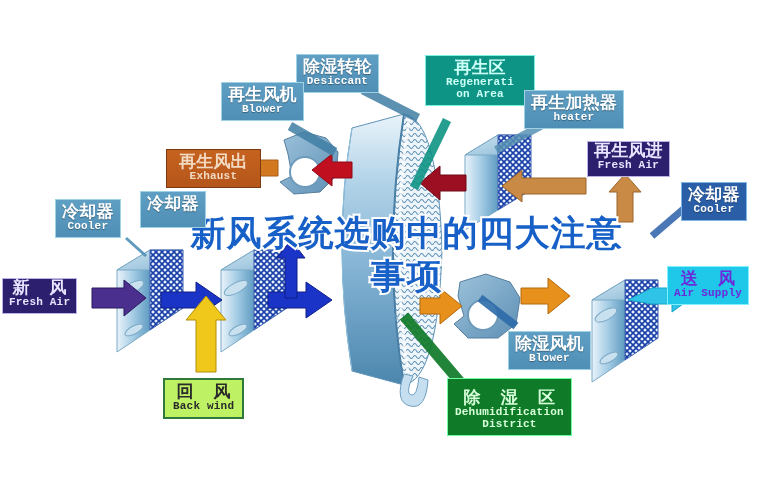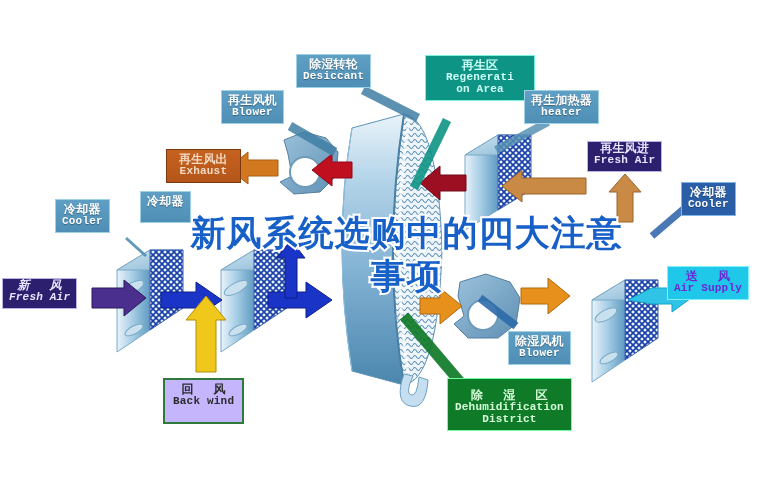--- a/index.html
+++ b/index.html
@@ -4,43 +4,43 @@
 <style>
   html,body{margin:0;padding:0;background:#ffffff;}
   body{width:757px;height:488px;overflow:hidden;
        font-family:"Liberation Sans","DejaVu Sans",sans-serif;}
   #stage{position:relative;width:757px;height:488px;background:#fff;overflow:hidden;}
   #stage > svg{position:absolute;left:0;top:0;}
 
   
   .lbl{position:absolute;box-sizing:border-box;text-align:center;
        line-height:1.08;letter-spacing:.2px;white-space:nowrap;}
-  .lbl .cn{display:block;font-size:12px;font-weight:700;}
+  .lbl .cn{display:block;font-size:17px;font-weight:700;}
   .lbl .en{display:block;font-size:11px;font-weight:700;
            font-family:"Liberation Mono","DejaVu Sans Mono",monospace;}
 
   
   .lbl-blue{background:linear-gradient(180deg,#5f9fc4 0%,#4f8fb6 100%);
             color:#ffffff;border:1px solid #9ed0e6;padding:3px 6px 4px;
             text-shadow:0 1px 1px rgba(0,0,0,.35);}
   
   .lbl-navy{background:#2c1f6e;color:#e9e4ff;border:1px solid #b9b3e8;
             padding:0 6px 4px;}
   
   .lbl-orange{background:linear-gradient(180deg,#c6621f 0%,#b4561a 100%);
               color:#f2d9c2;border:1px solid #7d3a10;padding:3px 12px 4px;}
   
   .lbl-teal{background:#0e9484;color:#ccfff8;border:1px solid #7df0e0;
             padding:3px 20px 4px;}
   
   .lbl-green{background:#0f7a28;color:#d7ffd9;border:1px solid #6dffa0;
              padding:10px 7px 4px;}
   
-  .lbl-yellow{background:#c4b5fd;color:#2a2a2a;border:2px solid #2f7a3a;
-              padding:3px 8px 14px;}
+  .lbl-yellow{background:#bef264;color:#2a2a2a;border:2px solid #2f7a3a;
+              padding:3px 8px 4px;}
   
   .lbl-cyan{background:#1fc8e8;color:#123a7a;border:1px solid #7ef0ff;
             padding:3px 6px 4px;}
   .lbl-cyan .cn,.lbl-cyan .en{color:#6d28d9;}
 
   .sp{display:inline-block;width:20px;}
 
   
   #headline{position:absolute;left:0;top:212px;width:757px;text-align:center;
             font-family:"DejaVu Sans","Liberation Sans",sans-serif;
@@ -209,21 +209,21 @@
   <div id="headline">
     <span class="ln">新风系统选购中的四大注意</span>
     <span class="ln">事项</span>
   </div>
 
   <div class="lbl lbl-blue" style="left:296px;top:54px;">
     <span class="cn">除湿转轮</span>
     <span class="en">Desiccant</span>
   </div>
 
-  <div class="lbl lbl-blue" style="left:221px;top:90px;">
+  <div class="lbl lbl-blue" style="left:221px;top:82px;">
     <span class="cn">再生风机</span>
     <span class="en">Blower</span>
   </div>
 
   <div class="lbl lbl-teal" style="left:425px;top:55px;">
     <span class="cn">再生区</span>
     <span class="en">Regenerati</span>
     <span class="en">on Area</span>
   </div>
 
@@ -249,21 +249,21 @@
 
   <div class="lbl lbl-blue" style="left:140px;top:191px;padding-bottom:14px;">
     <span class="cn">冷却器</span>
   </div>
 
   <div class="lbl lbl-blue" style="left:681px;top:182px;background:#2a5fa8;border-color:#7fb6e8;">
     <span class="cn">冷却器</span>
     <span class="en">Cooler</span>
   </div>
 
-  <div class="lbl lbl-navy" style="left:2px;top:278px;font-style:italic;">
+  <div class="lbl lbl-navy" style="left:2px;top:278px;">
     <span class="cn"><span>新</span><span class="sp"></span><span>风</span></span>
     <span class="en">Fresh Air</span>
   </div>
 
   <div class="lbl lbl-yellow" style="left:163px;top:378px;">
     <span class="cn"><span>回</span><span class="sp"></span><span>风</span></span>
     <span class="en">Back wind</span>
   </div>
 
   <div class="lbl lbl-blue" style="left:508px;top:331px;">

